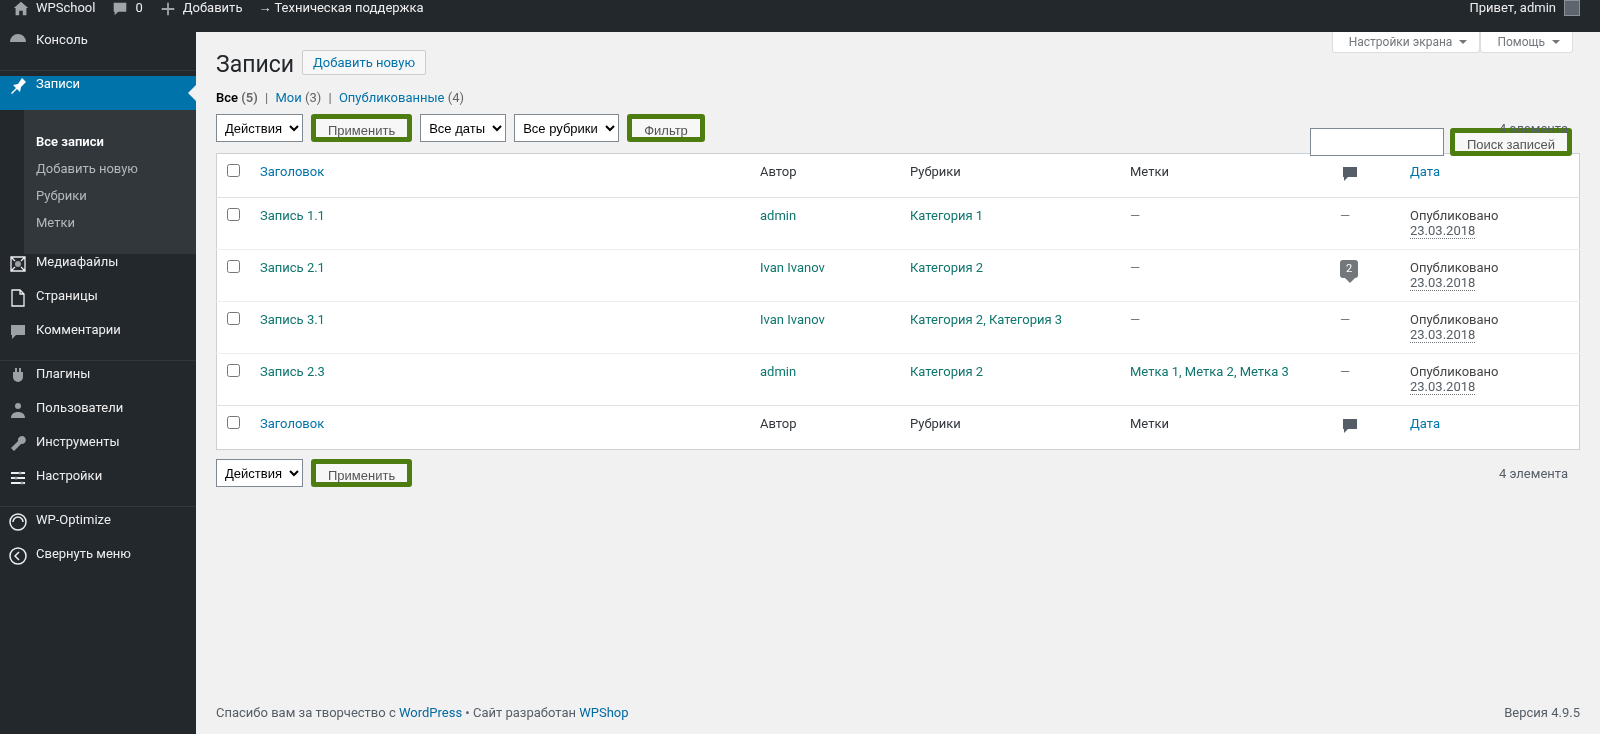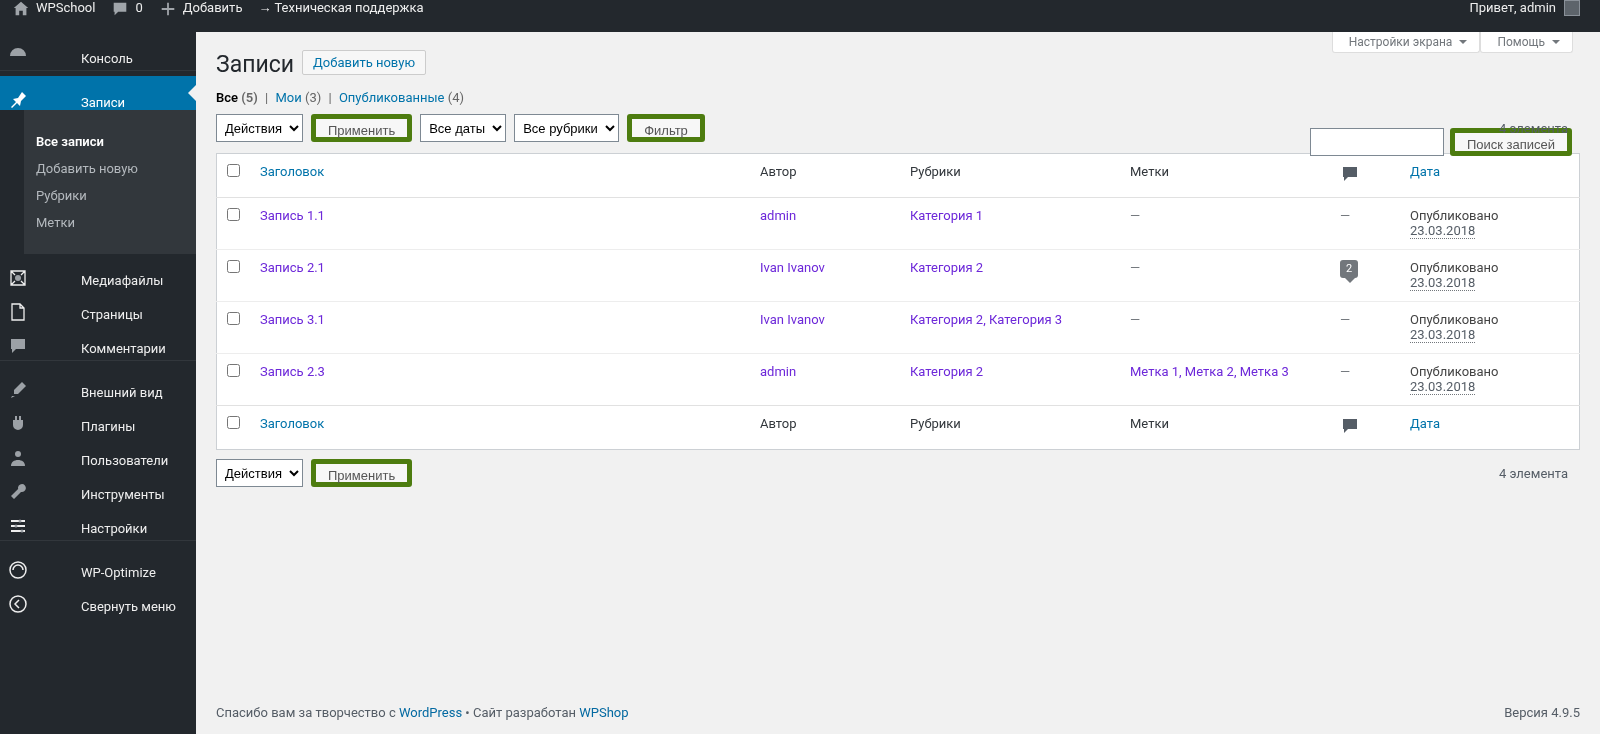--- a/index.html
+++ b/index.html
@@ -41,27 +41,26 @@
   
   .sidebar {
     position: absolute;
     top:32px; left:0;
     width:196px;
     bottom:0;
     background:#23282d;
     color:#eee;
   }
   .menu-item {
-    display:flex; align-items:flex-end;
+    display:flex; align-items:flex-start;
     height:34px;
     padding:0 8px 0 8px;
     color:#eee;
     cursor:pointer;
     position: relative;
-    gap: 45px;
   }
   .menu-item .mic { width:20px; height:20px; fill:#9ca1a6; margin-right:8px; flex-shrink:0;}
   .menu-item.current { background:#0073aa; color:#fff; }
   .menu-item.current .mic { fill:#fff;}
   .menu-item.current::after{
     content:"";
     position:absolute;
     right:-0px; top:50%; transform:translateY(-50%);
     border:8px solid transparent;
     border-right-color:#f1f1f1;
@@ -181,21 +180,21 @@
   table.wp-list thead th, table.wp-list tfoot th{
     border-bottom:1px solid #e1e1e1;
     font-weight:400;
     color:#32373c;
   }
   table.wp-list tfoot th{ border-top:1px solid #e1e1e1; border-bottom:none;}
   table.wp-list th.sortable{ color:#0073aa; cursor:pointer;}
   table.wp-list tbody tr{ border-bottom:1px solid #ededed;}
   table.wp-list tbody tr:last-child{ border-bottom:none;}
   table.wp-list .cb-col{ width:30px; text-align:center;}
-  table.wp-list .link{ color:#6d28d9; cursor:pointer;}
+  table.wp-list .link{ color:#0f766e; cursor:pointer;}
   table.wp-list td.dash{ color:#72777c;}
   .comment-col{ width:60px; text-align:left;}
   .comm-ic{ width:20px; height:20px; fill:#555d66;}
   .comm-badge{
     display:inline-block;
     min-width:18px; height:18px; line-height:18px;
     text-align:center;
     background:#72777c; color:#fff;
     font-size:11px;
     border-radius:3px;
@@ -293,26 +292,20 @@
       </svg>
     <span>Страницы</span>
   </div>
   <div class="menu-item">
     <svg class="mic" viewBox="0 0 20 20">
         <path d="M3 3h14v10H8l-4 4v-4H3z"></path>
       </svg>
     <span>Комментарии</span>
   </div>
   <div class="menu-sep"></div>
-  <div class="menu-item">
-    <svg class="mic" viewBox="0 0 20 20">
-        <path d="M14 2l4 4-8 8H6v-4zM4 16h3l-4 2z"></path>
-      </svg>
-    <span>Внешний вид</span>
-  </div>
   <div class="menu-item">
     <svg class="mic" viewBox="0 0 20 20">
         <path d="M7 2v4H5v5a5 5 0 0010 0V6h-2V2h-2v4H9V2z"></path>
       </svg>
     <span>Плагины</span>
   </div>
   <div class="menu-item">
     <svg class="mic" viewBox="0 0 20 20">
         <circle cx="10" cy="6" r="3"></circle>
         <path d="M3 18c0-4 3-6 7-6s7 2 7 6z"></path>

